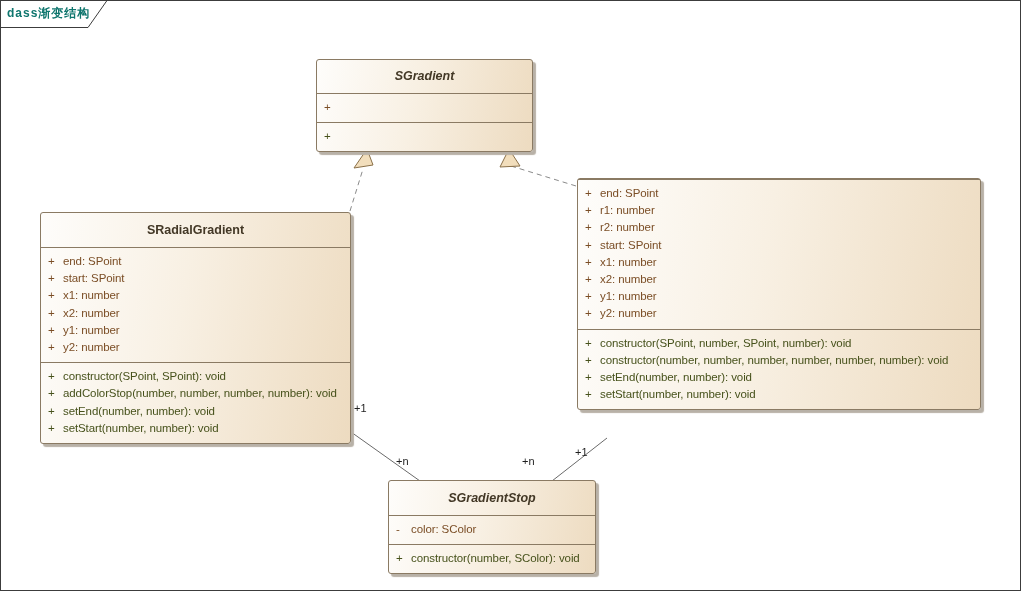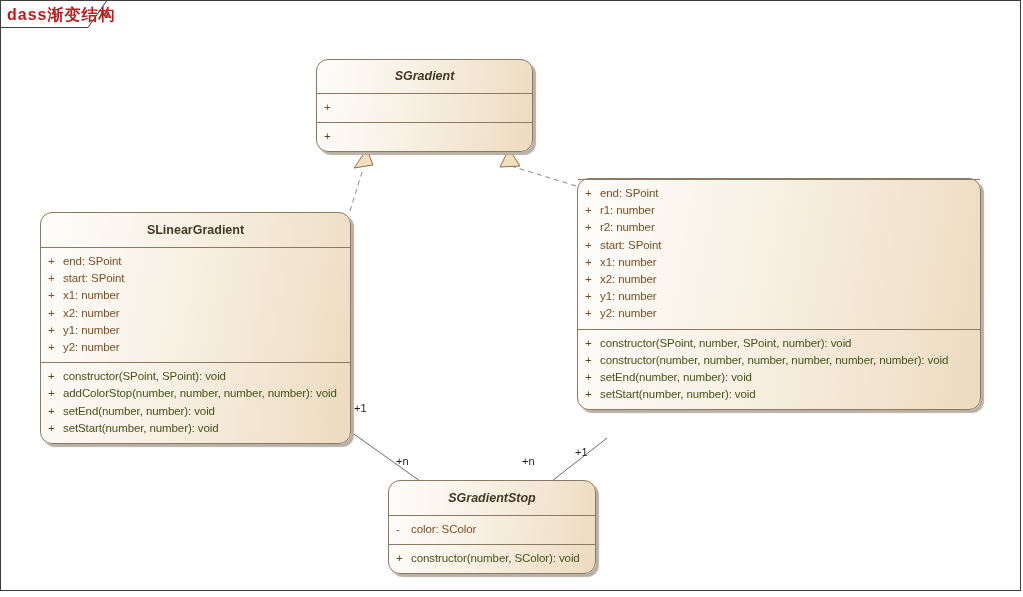--- a/index.html
+++ b/index.html
@@ -5,27 +5,27 @@
   * { margin:0; padding:0; box-sizing:border-box; }
   html,body { width:1023px; height:597px; background:#ffffff; overflow:hidden;
               font-family:"Liberation Sans", sans-serif; }
   #stage { position:relative; width:1023px; height:597px; }
 
   
   #connector-layer { position:absolute; left:0; top:0; z-index:1; }
 
   
   .frame-label { position:absolute; left:7px; top:5px; z-index:3;
-                 font-size:16px; font-weight:bold; color:#b91c1c;
+                 font-size:12px; font-weight:bold; color:#0f766e;
                  letter-spacing:1px; white-space:nowrap; }
 
   
   .uml-class { position:absolute; z-index:2;
                background:linear-gradient(100deg, #fefdfb 0%, #f8f0e3 45%, #eddbc0 100%);
-               border:1px solid #8a7a63; border-radius:12px;
+               border:1px solid #8a7a63; border-radius:3px;
                box-shadow:3px 3px 1px #b8b1a7; }
   .uml-title { text-align:center; font-weight:bold; font-size:12.5px; color:#4338266;
                color:#433826; white-space:nowrap; overflow:hidden; }
   .uml-class.abstract .uml-title { font-style:italic; }
   .compartment { border-top:1px solid #8a7a63; padding:5px 2px 6px 0; }
   .row { display:flex; line-height:17.2px; font-size:11.5px; letter-spacing:-0.1px;
          white-space:nowrap; overflow:hidden; }
   .row .vis { width:22px; padding-left:7px; flex:none; }
   .row .mtext { flex:1; overflow:hidden; }
   .attrs .row { color:#7b4e26; }
@@ -80,21 +80,21 @@
       </div>
     </div>
     <div class="compartment methods">
       <div class="row">
         <span class="vis">+</span>
       </div>
     </div>
   </div>
 
   <div id="box-slineargradient" class="uml-class">
-    <div class="uml-title">SLinearGradient</div>
+    <div class="uml-title">SRadialGradient</div>
     <div class="compartment attrs">
       <div class="row">
         <span class="vis">+</span>
         <span class="mtext">end: SPoint</span>
       </div>
       <div class="row">
         <span class="vis">+</span>
         <span class="mtext">start: SPoint</span>
       </div>
       <div class="row">

